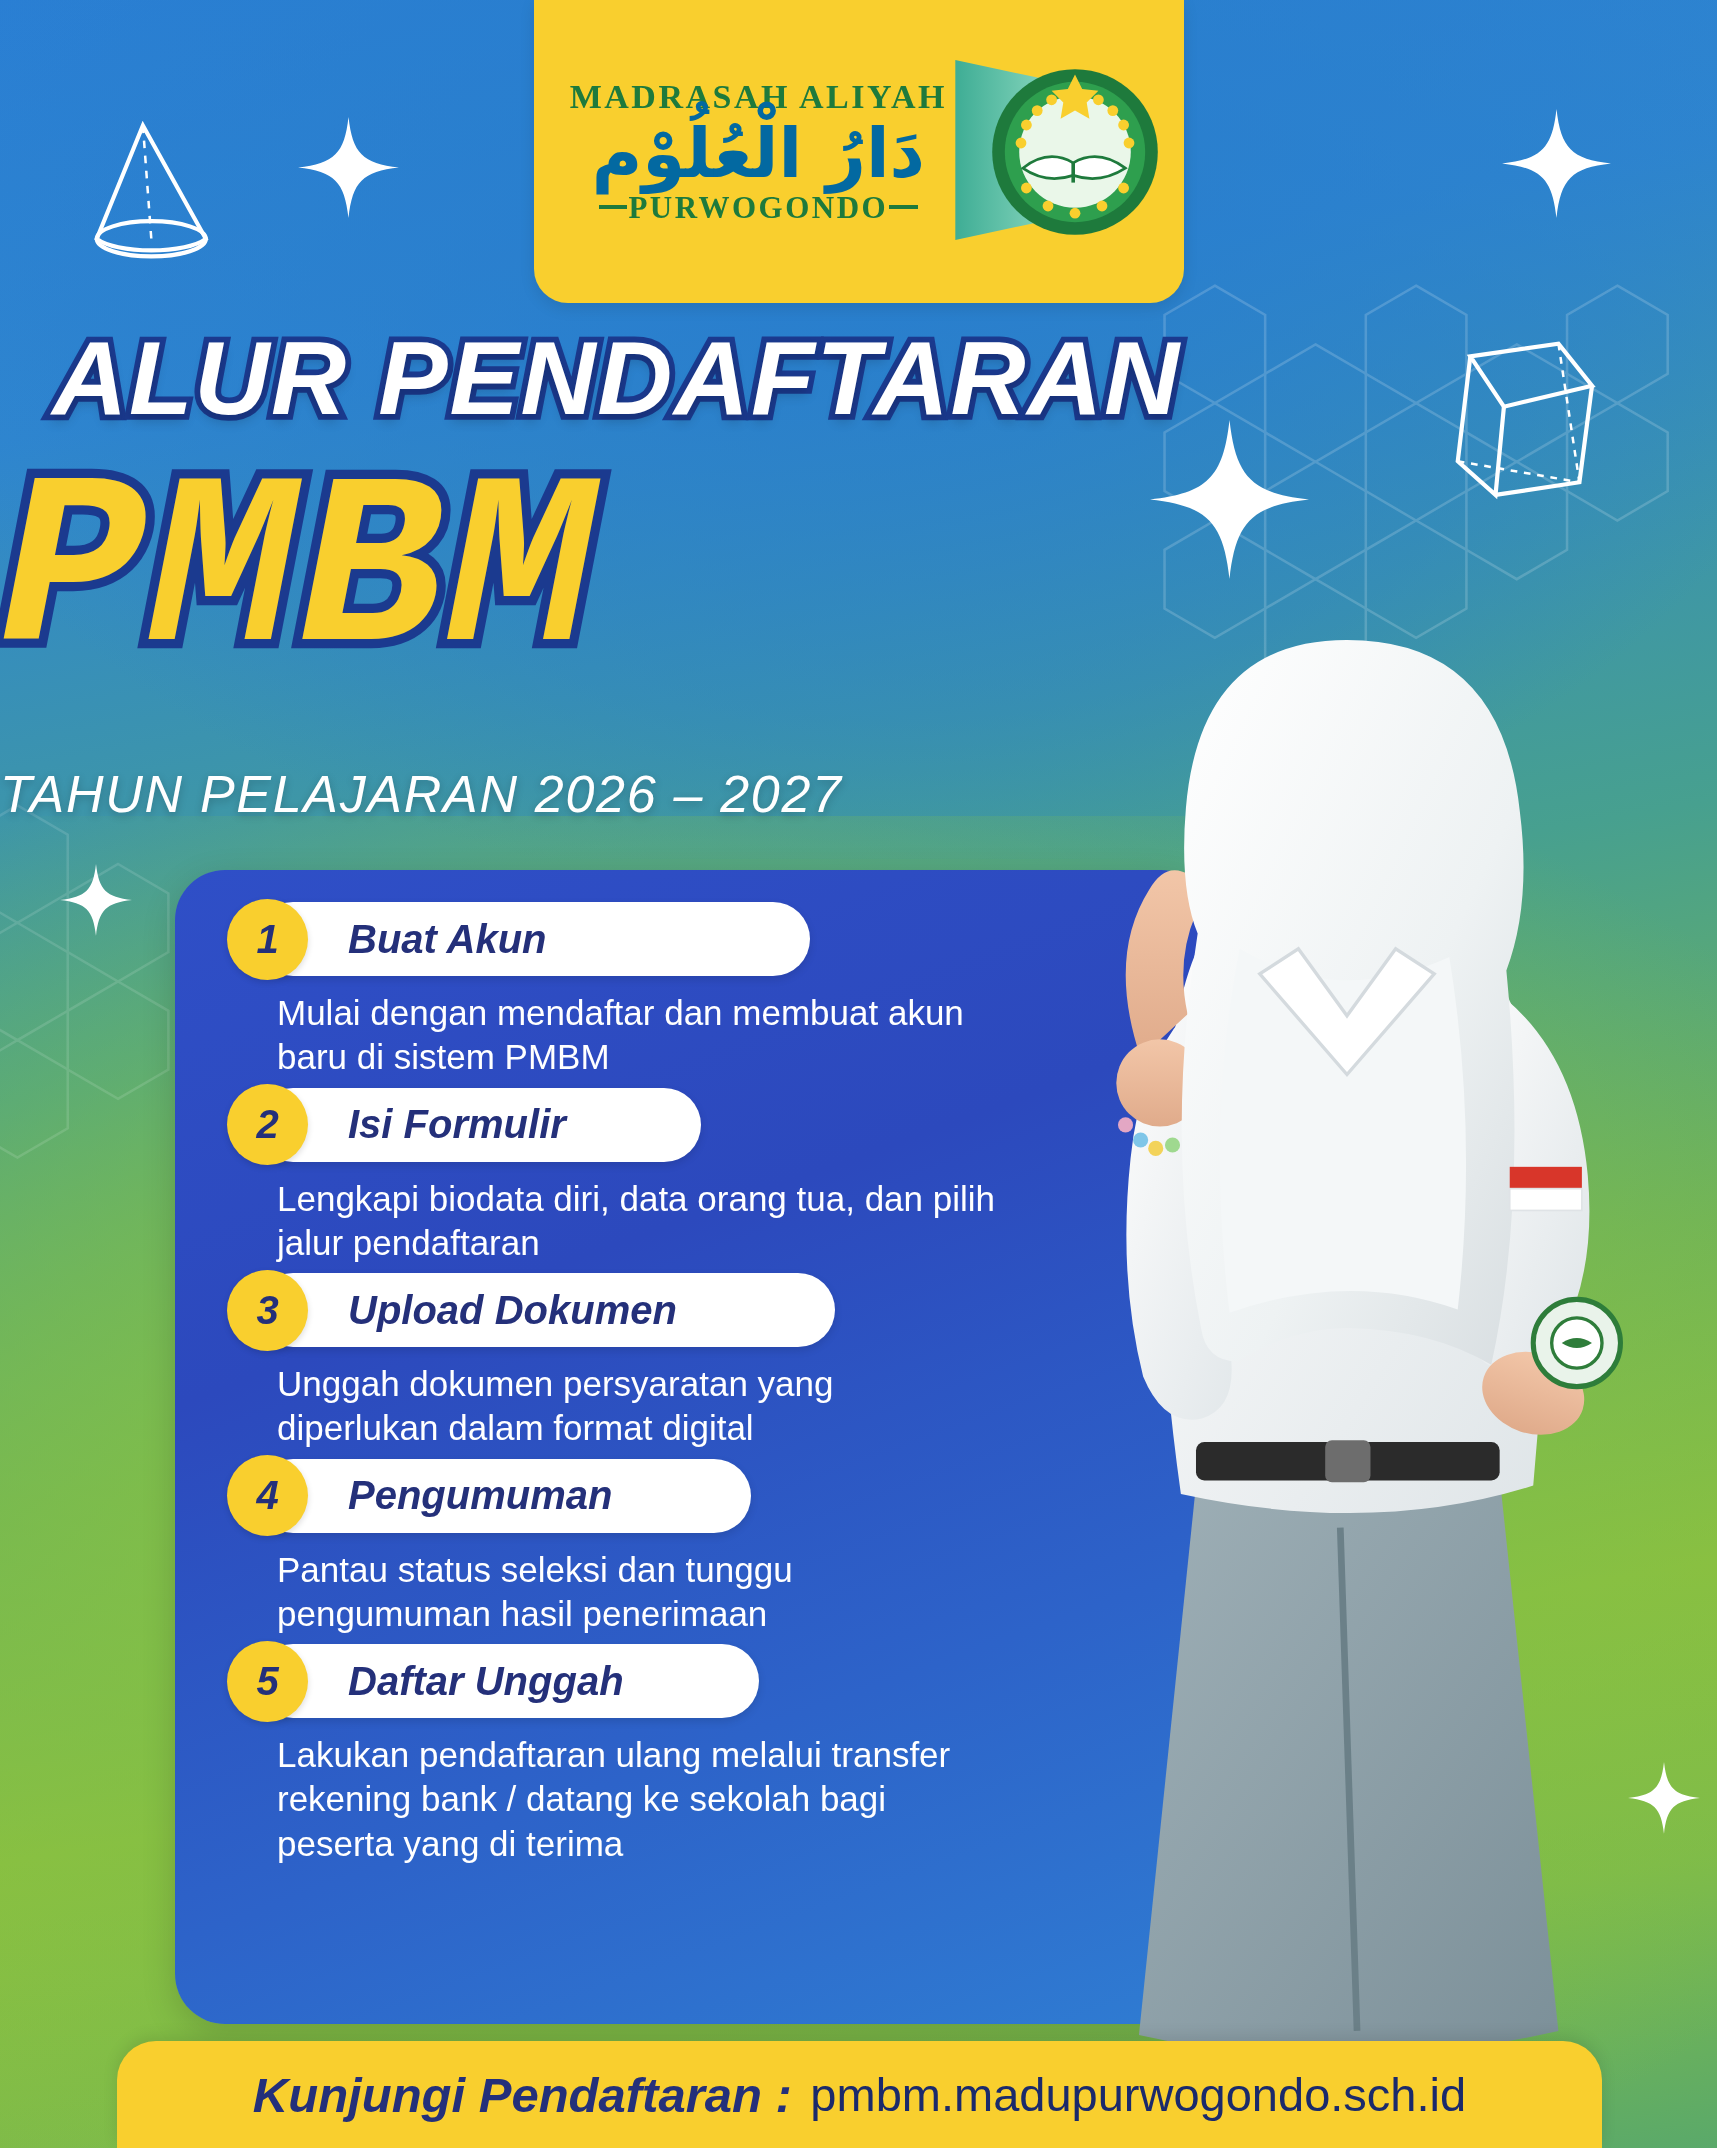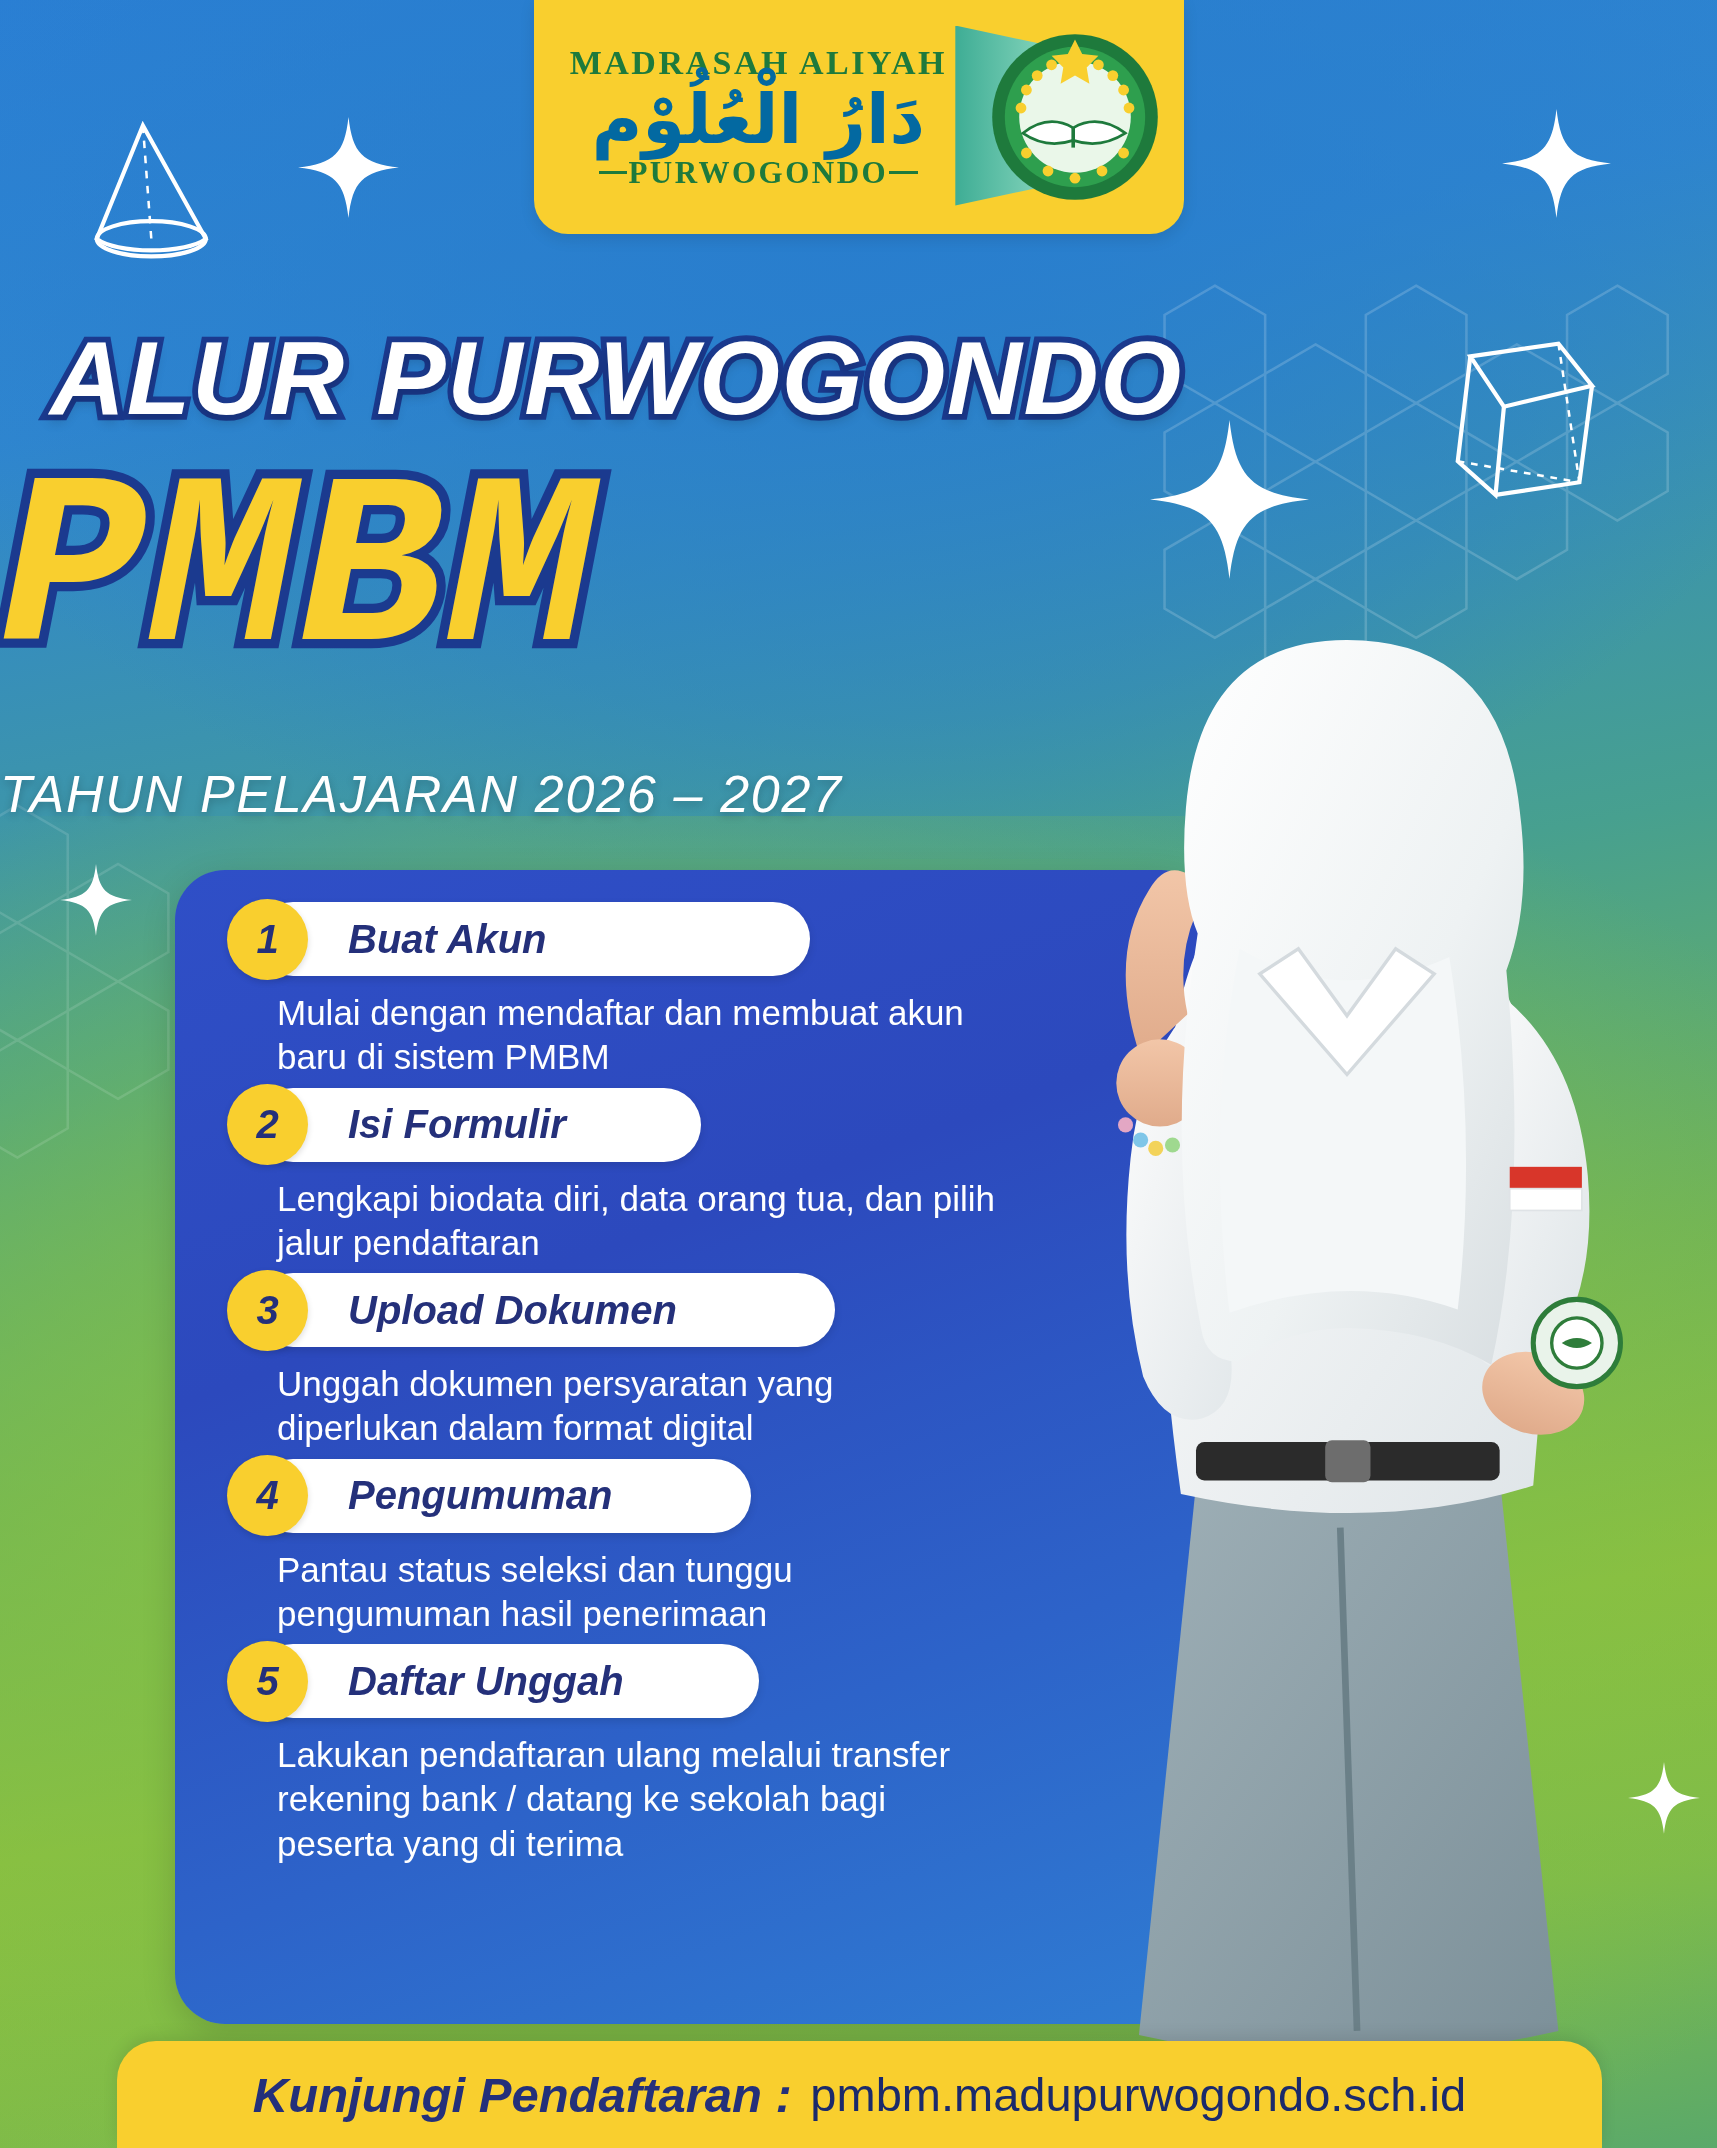--- a/index.html
+++ b/index.html
@@ -54,21 +54,21 @@
     opacity: 0.12;
     pointer-events: none;
   }
 
   
   .logo-badge {
     position: absolute;
     left: 534px;
     top: 0;
     width: 650px;
-    height: 234px;
+    height: 303px;
     background: #f9cf2e;
     border-bottom-left-radius: 34px;
     border-bottom-right-radius: 34px;
     display: flex;
     align-items: center;
     justify-content: center;
     box-shadow: 0 5px 15px rgba(0,0,0,0.10);
   }
   .logo-inner {
     display: flex;
@@ -389,21 +389,21 @@
               <circle cx="154" cy="140" r="6"></circle>
             <circle cx="70" cy="160" r="6"></circle>
               <circle cx="130" cy="160" r="6"></circle>
             <circle cx="100" cy="168" r="6"></circle>
           </g>
         </svg>
       </div>
     </div>
   </div>
 
-  <div class="title-alur">ALUR PURWOGONDO</div>
+  <div class="title-alur">ALUR PENDAFTARAN</div>
   <div class="title-pmbm">PMBM</div>
   <div class="title-year">TAHUN PELAJARAN 2026 – 2027</div>
 
   <div class="steps-panel">
 
     <div class="step">
       <div class="step-head w1">
         <div class="step-num">1</div>
         <div class="step-title">Buat Akun</div>
       </div>

